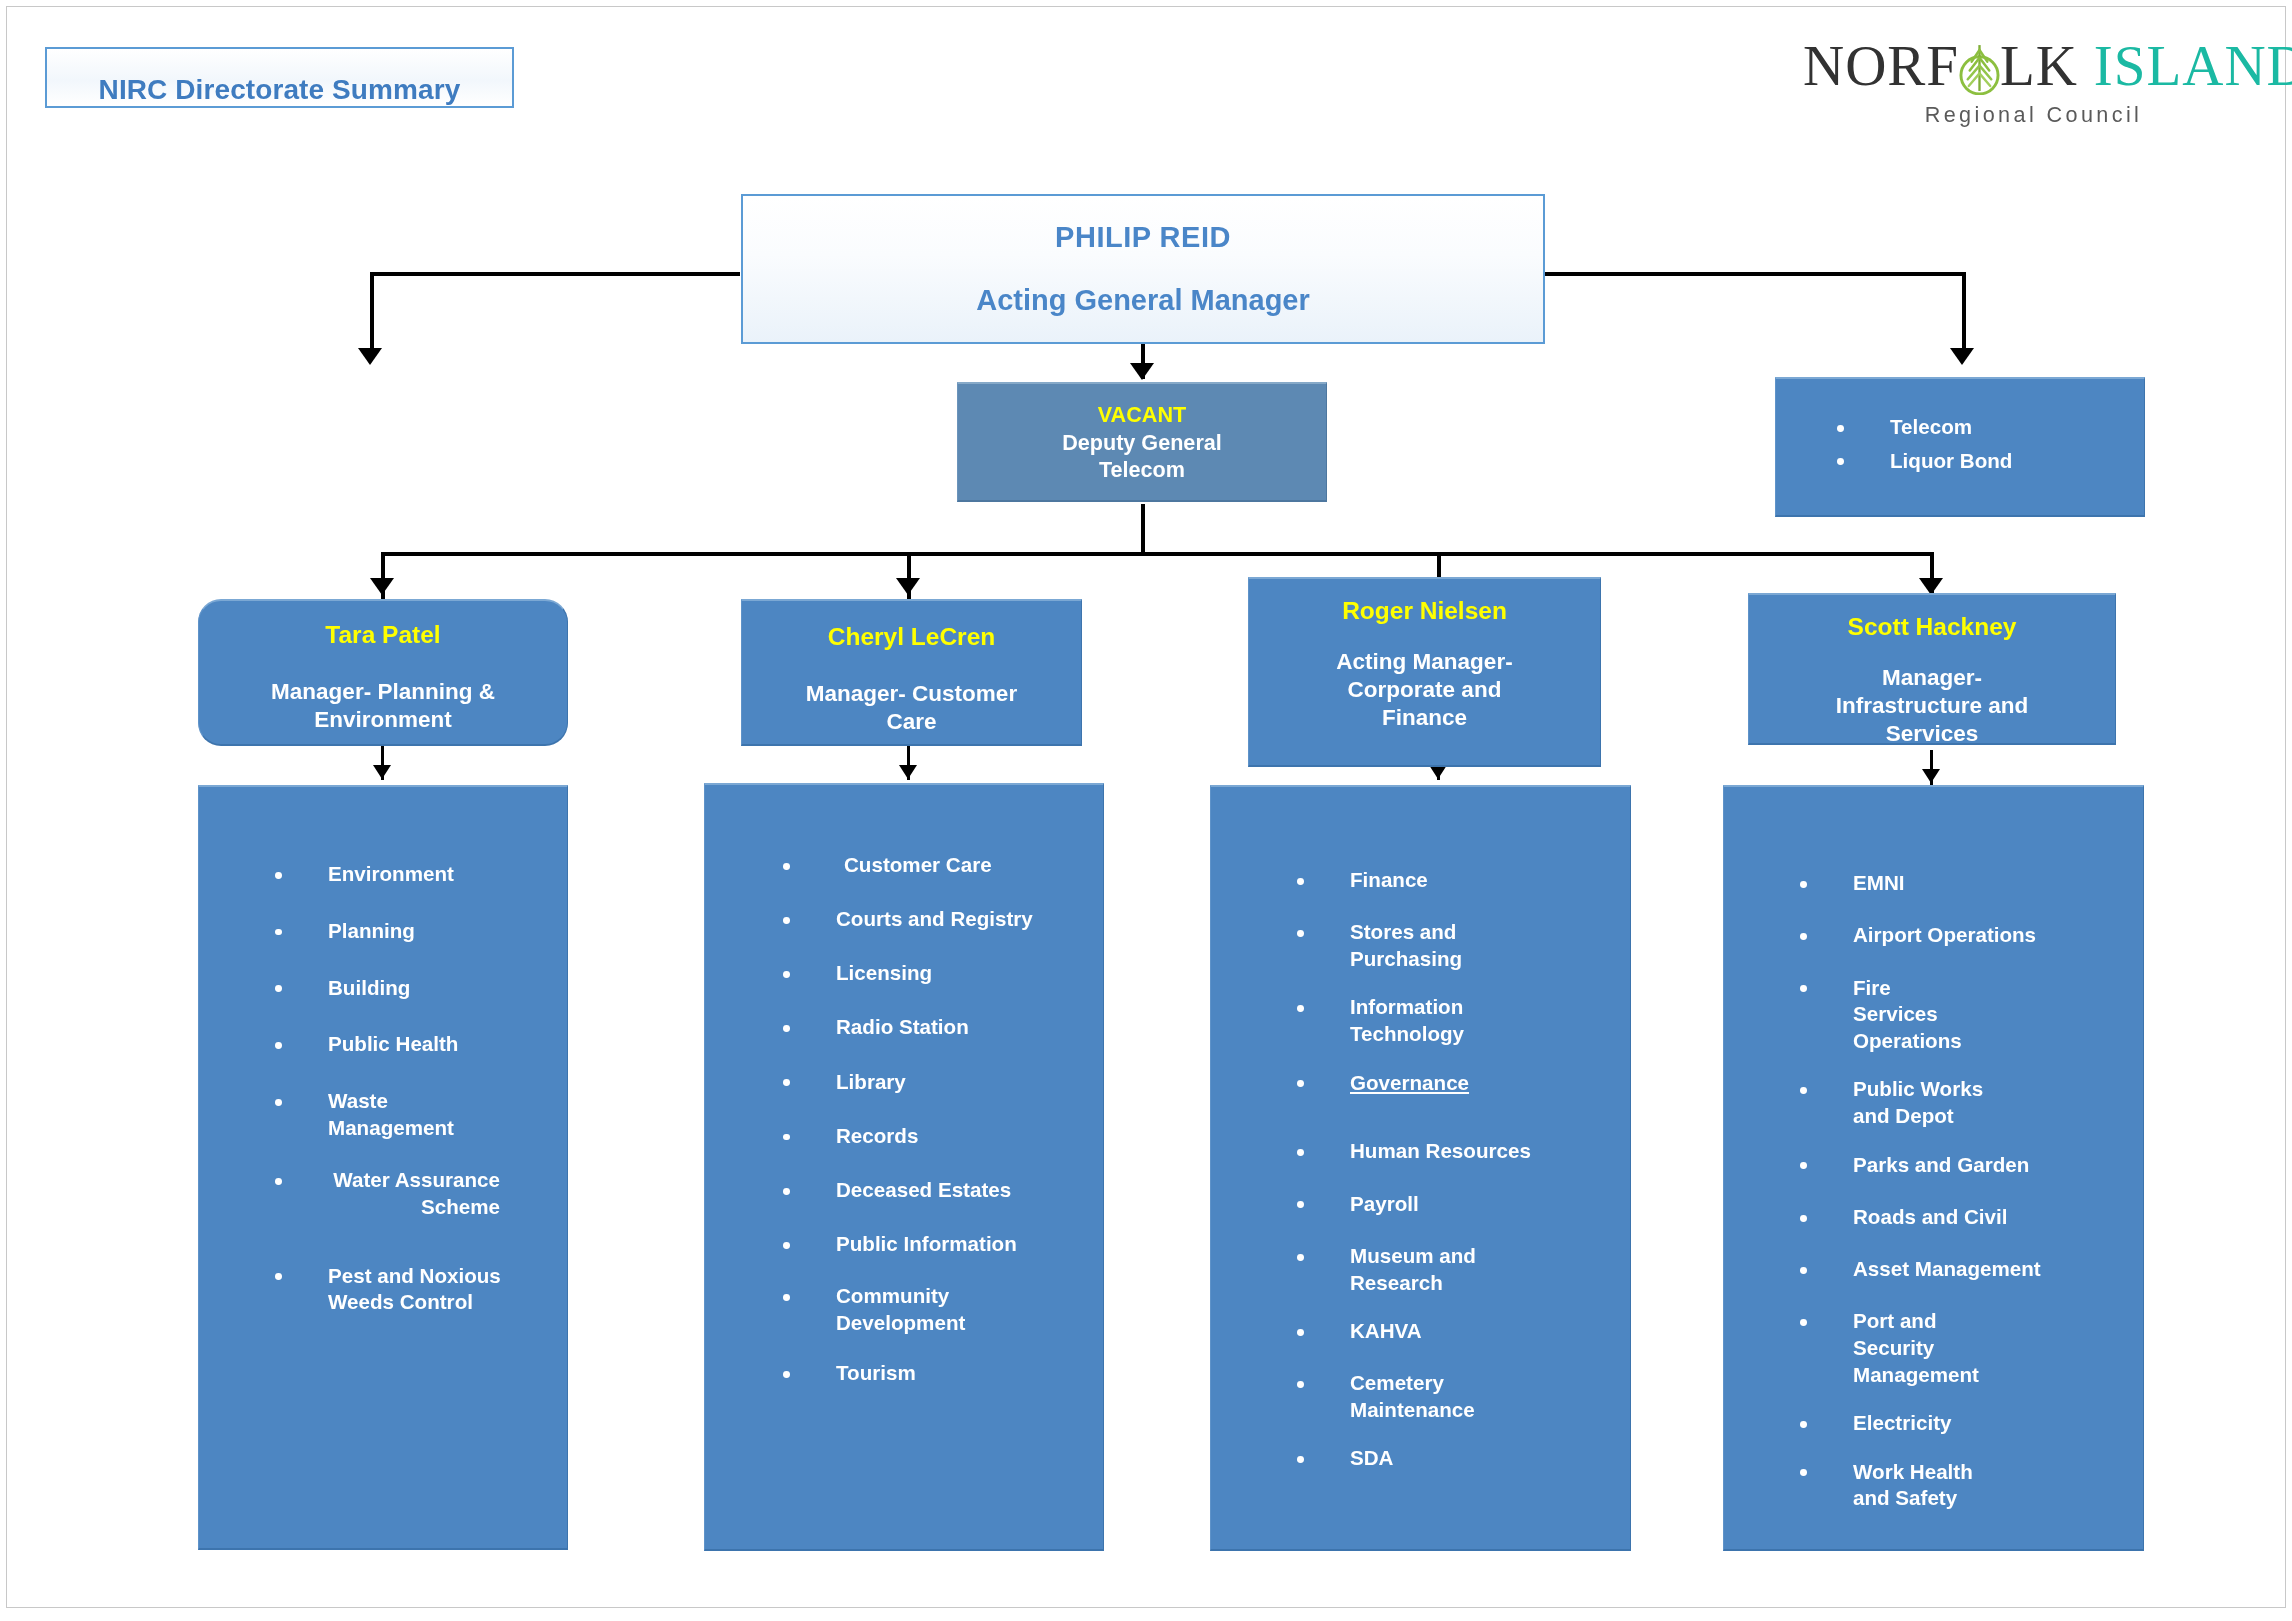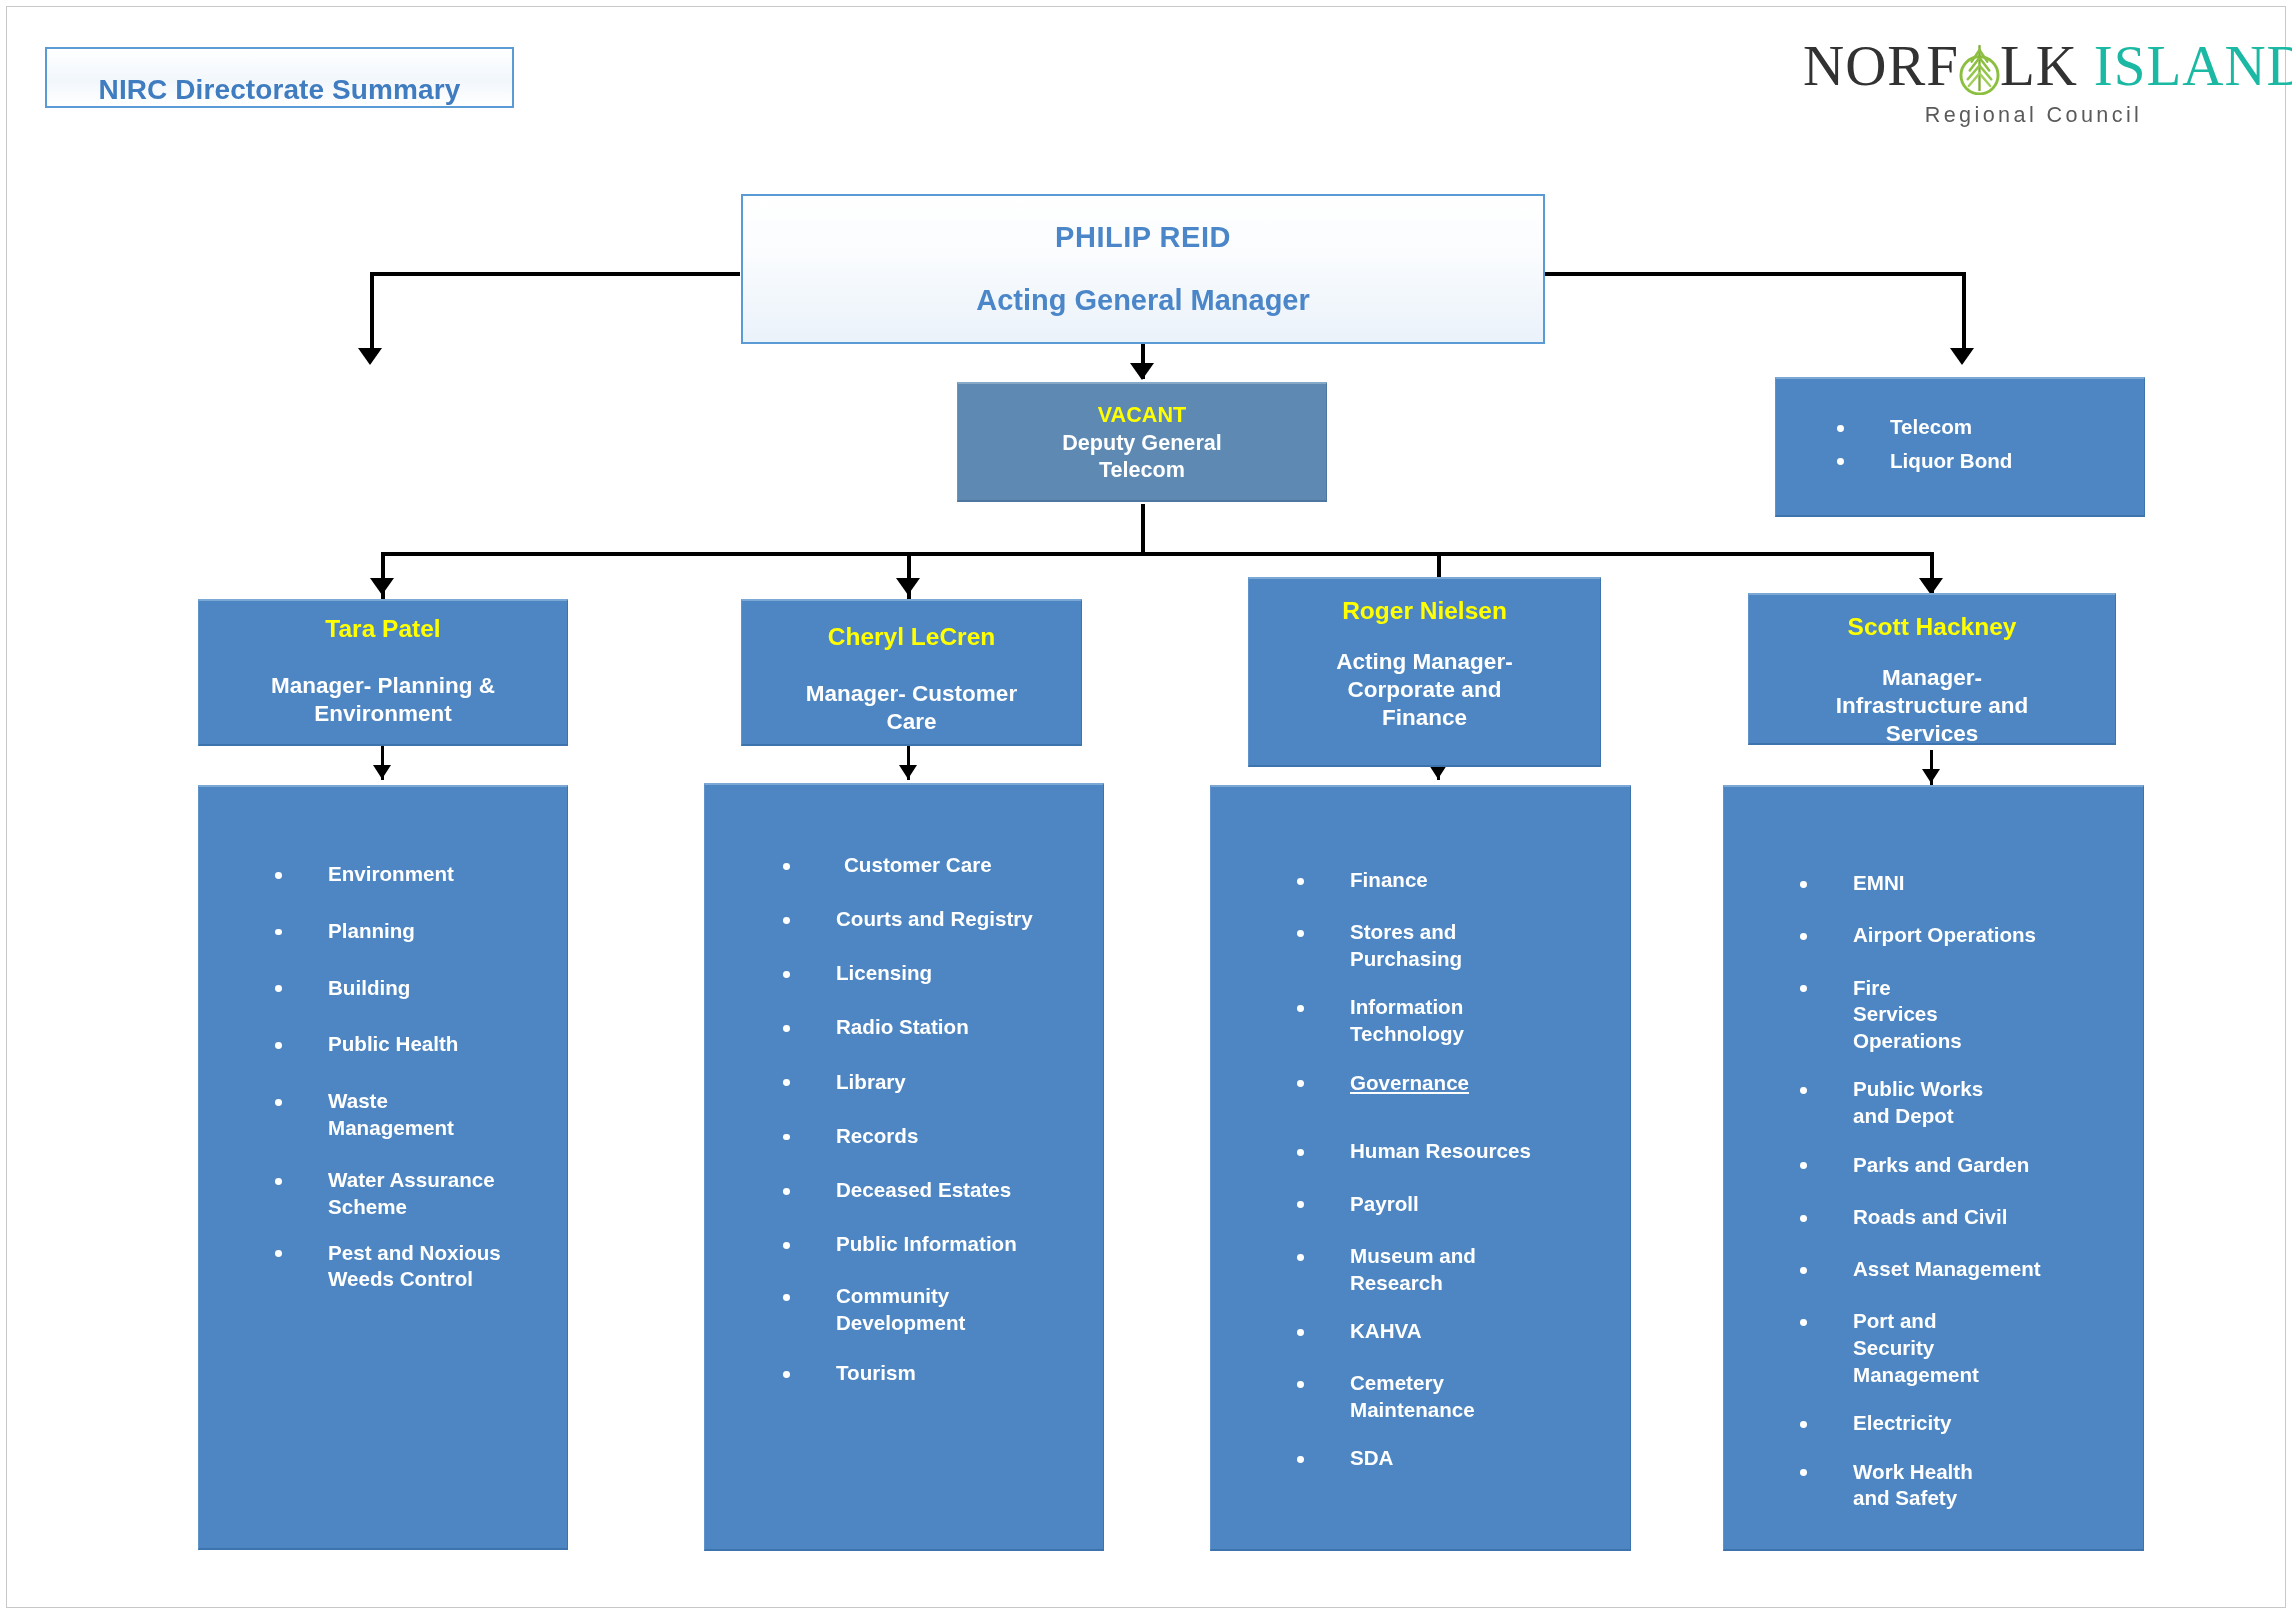--- a/index.html
+++ b/index.html
@@ -282,21 +282,21 @@
     <span class="nm-white" style="font-size:21.6px;">Telecom</span>
   </div>
 
   <div class="node node-blue" style="left:1775px; top:377px; width:370px; height:140px;">
     <ul class="blist" style="margin-top:35px; margin-left:61px;">
       <li>Telecom</li>
       <li style="margin-top:6.9px;">Liquor Bond</li>
     </ul>
   </div>
 
-  <div class="node node-blue centered-text" style="left:198px; top:599px; width:370px; height:147px; padding-top:14px;">
+  <div class="node node-blue centered-text" style="left:198px; top:599px; width:370px; height:147px; padding-top:20px;border-radius:23px;">
     <span class="nm-yellow">Tara Patel</span>
     <span class="nm-white" style="margin-top:29px;">Manager- Planning &amp;</span>
     <span class="nm-white">Environment</span>
   </div>
 
   <div class="node node-blue centered-text" style="left:741px; top:599px; width:341px; height:147px; padding-top:21.6px;">
     <span class="nm-yellow">Cheryl LeCren</span>
     <span class="nm-white" style="margin-top:29px;">Manager- Customer</span>
     <span class="nm-white">Care</span>
   </div>
@@ -315,21 +315,21 @@
     <span class="nm-white">Services</span>
   </div>
 
   <div class="node node-blue" style="left:198px; top:785px; width:370px; height:765px;">
     <ul class="blist" style="margin-top:74px; margin-left:76px;">
       <li style="margin-bottom:30px;">Environment</li>
       <li style="margin-bottom:30px;">Planning</li>
       <li style="margin-bottom:30px;">Building</li>
       <li style="margin-bottom:30px;">Public Health</li>
       <li style="margin-bottom:25.5px; max-width:142px;">Waste Management</li>
-      <li style="margin-bottom:19px; max-width:172px;">Water Assurance Scheme</li>
+      <li style="margin-bottom:42px; max-width:172px;text-align:right;">Water Assurance Scheme</li>
       <li style="max-width:176px;">Pest and Noxious Weeds Control</li>
     </ul>
   </div>
 
   <div class="node node-blue" style="left:704px; top:783px; width:400px; height:768px;">
     <ul class="blist" style="margin-top:67px; margin-left:78px;">
       <li style="margin-bottom:27.4px; padding-left:61px;">Customer Care</li>
       <li style="margin-bottom:27.4px;">Courts and Registry</li>
       <li style="margin-bottom:27.4px;">Licensing</li>
       <li style="margin-bottom:27.4px;">Radio Station</li>

